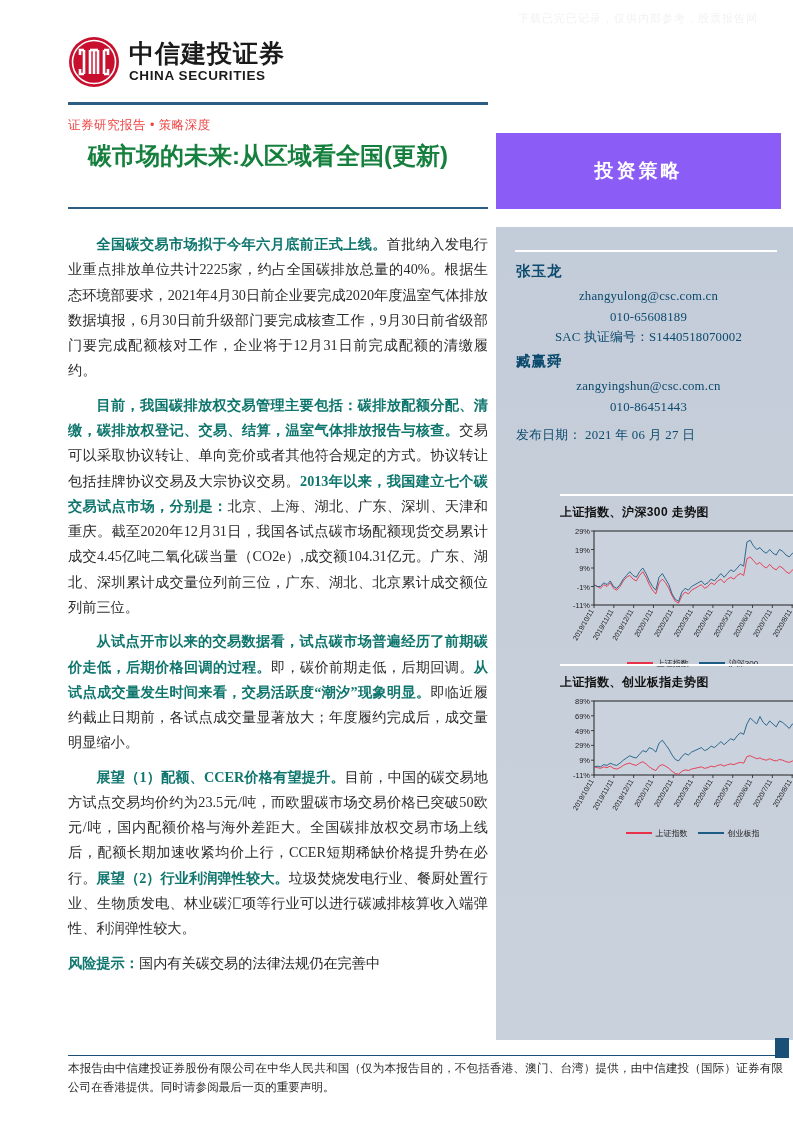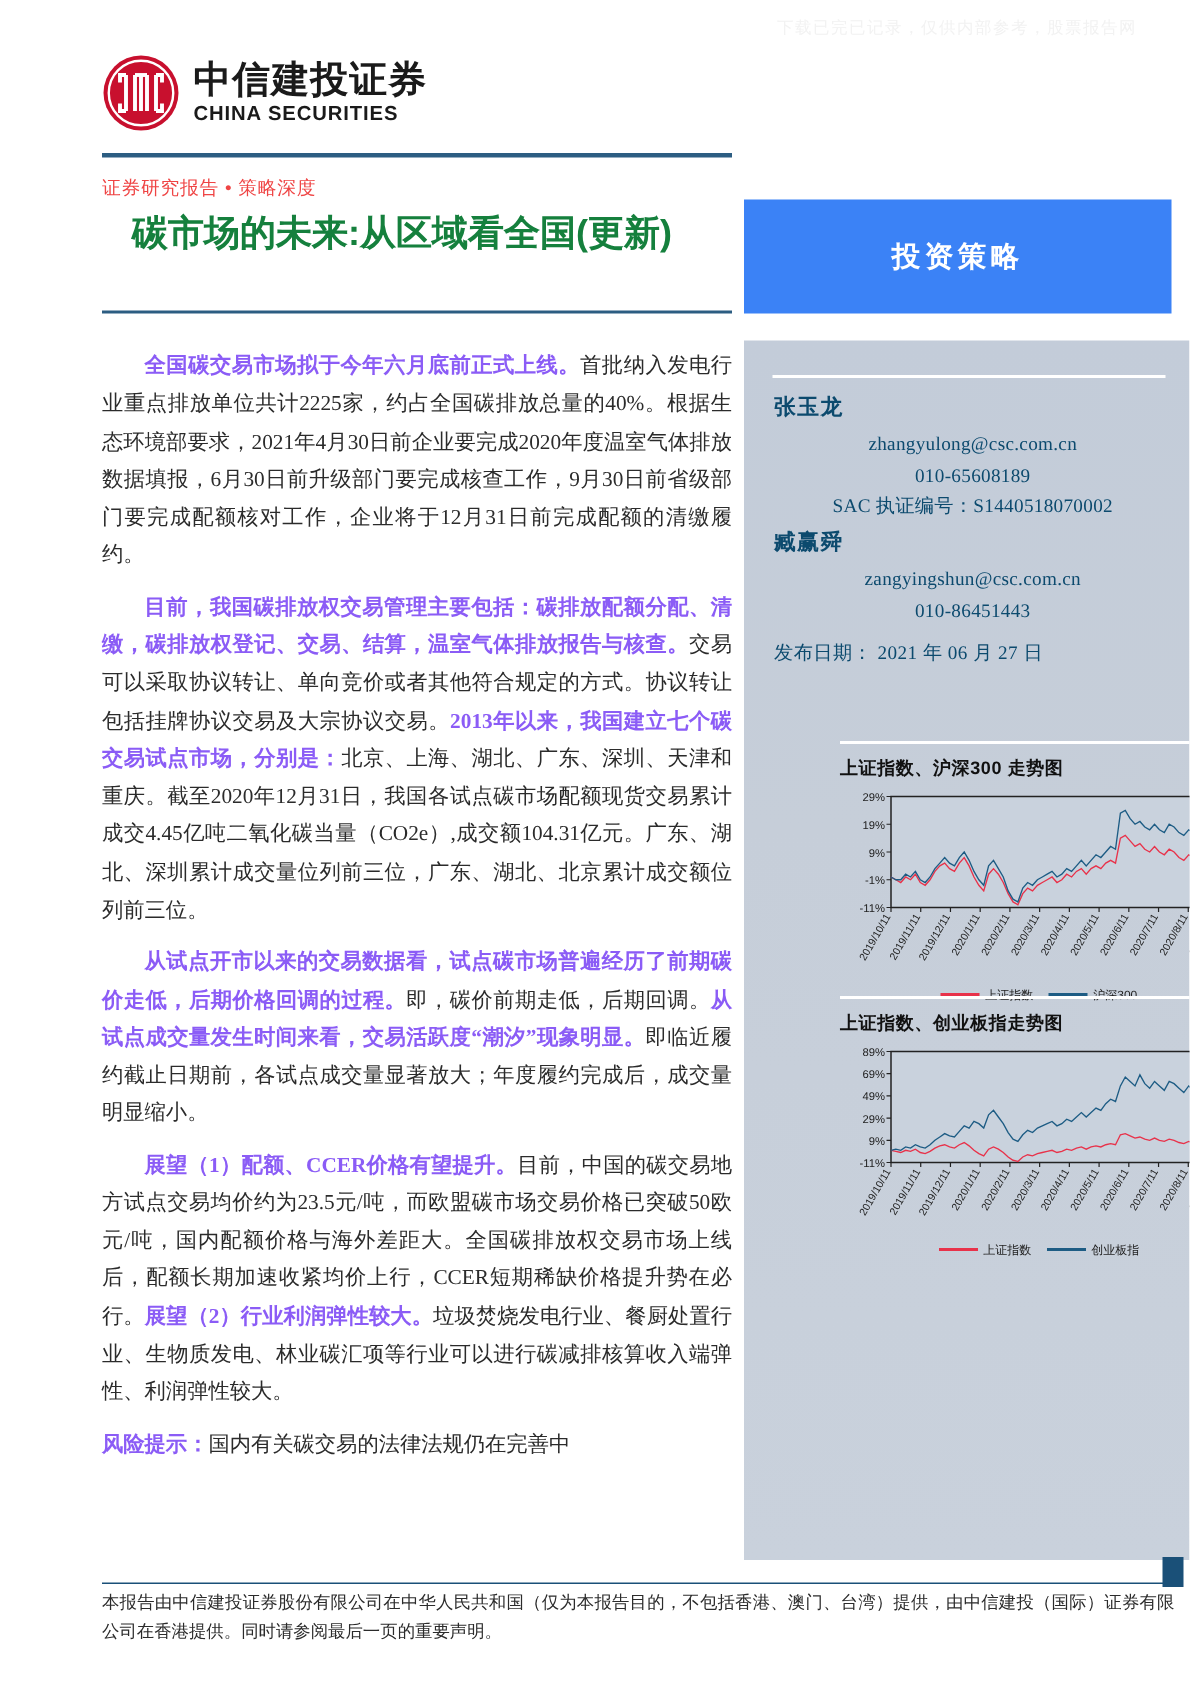--- a/index.html
+++ b/index.html
@@ -56,39 +56,39 @@
     letter-spacing:0px; line-height:1.2;
   }
   .hr-title {
     position:absolute; left:68px; top:207px; width:420px; height:2px;
     background:#2c5d82;
   }
 
   
   .badge {
     position:absolute; left:496px; top:133px; width:285px; height:76px;
-    background:#3b82f6;
+    background:#8b5cf6;
     display:flex; align-items:center; justify-content:center;
   }
   .badge-label {
     font-family:"Liberation Sans", sans-serif;
     font-size:19px; font-weight:bold; color:#ffffff; letter-spacing:3px;
   }
 
   
   .body-col {
     position:absolute; left:68px; top:232px; width:420px;
   }
   .para {
     font-family:"Liberation Serif", "DejaVu Serif", serif;
     font-size:14.2px; line-height:1.78; color:#2b2b2b;
     text-align:justify; text-justify:inter-ideograph;
     text-indent:2em; margin:0 0 9px 0;
   }
-  .para b { color:#8b5cf6; font-weight:bold;font-family:Liberation Serif, serif; }
+  .para b { color:#0f766e; font-weight:bold;font-family:Liberation Serif, serif; }
   .noindent { text-indent:0; }
 
   
   .side-rule {
     position:absolute; left:515px; top:250px; width:262px; height:1.5px;
     background:#ffffff;
   }
   .analysts {
     position:absolute; left:516px; top:258px; width:265px;
     font-family:"Liberation Serif","DejaVu Serif",serif;

